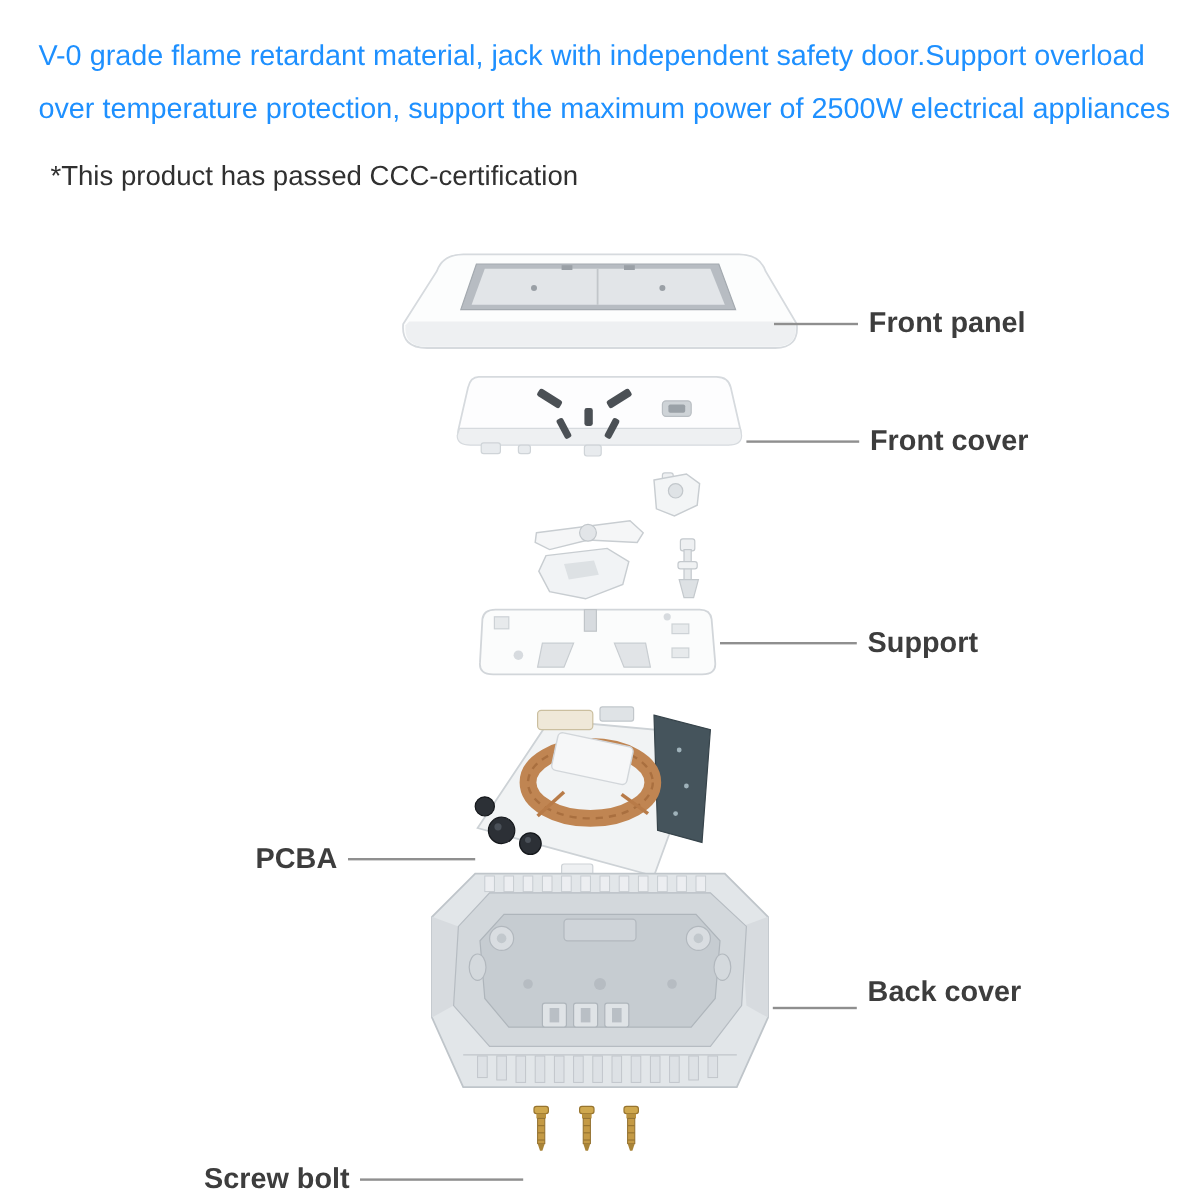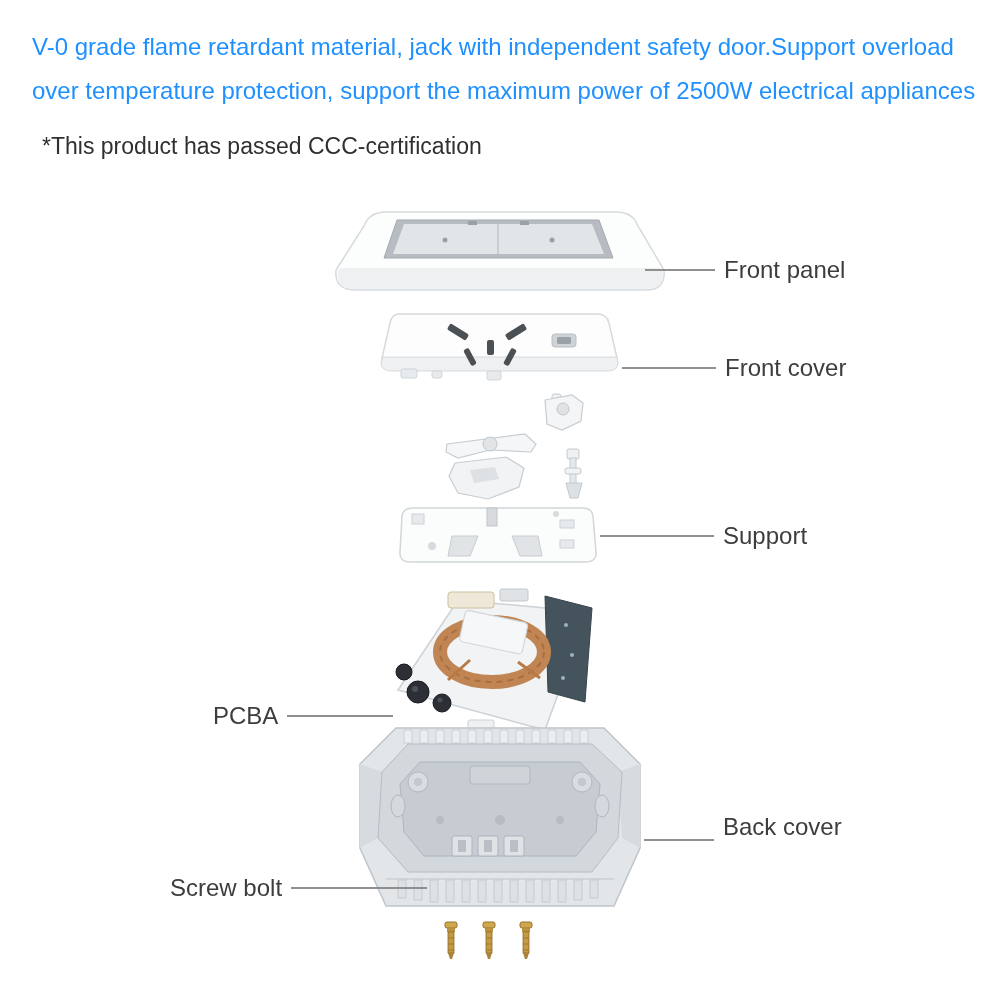--- a/index.html
+++ b/index.html
@@ -12,38 +12,38 @@
   .note{position:absolute;font-size:23px;color:#303030;white-space:nowrap;}
   #hl1{left:32px;top:33px;}
   #hl2{left:32px;top:77px;}
   #nt1{left:42px;top:118px;margin-top:15px;}
   #nt2{left:46px;top:147px;}
 
   
   .illustration{position:absolute;left:0;top:0;width:1000px;height:1000px;}
 
   .callout{position:absolute;display:flex;align-items:center;height:30px;
-           font-size:24px;color:#3d3d3d;white-space:nowrap;}
+           font-size:24px;color:#3d3d3d;white-space:nowrap;font-weight:bold;}
   .leader{border-top:2px solid #8f8f8f;height:0;flex:none;}
   .callout.right .leader{margin-right:9px;}
   .callout.left  .leader{margin-left:9px;}
 
   #co-front-panel{left:645px;top:255px;}
   #co-front-panel .leader{width:70px;}
   #co-front-cover{left:622px;top:353px;}
   #co-front-cover .leader{width:94px;}
   #co-safety-gate{left:170px;top:447px;}
   #co-safety-gate .leader{width:160px;}
   #co-support{left:600px;top:521px;}
   #co-support .leader{width:114px;}
   #co-pcba{left:213px;top:673px;margin-top:28px;}
   #co-pcba .leader{width:106px;}
   #co-back-cover{left:644px;top:811px;align-items:flex-end;}
   #co-back-cover .leader{width:70px;}
-  #co-screw-bolt{left:170px;top:873px;}
+  #co-screw-bolt{left:170px;top:968px;}
   #co-screw-bolt .leader{width:136px;}
 </style>
 </head>
 <body>
 
 <div class="page">
 
   <div class="headline" id="hl1">V-0 grade flame retardant material, jack with independent safety door.Support overload</div>
   <div class="headline" id="hl2">over temperature protection, support the maximum power of 2500W electrical appliances</div>
   <div class="note" id="nt1">*This product has passed CCC-certification</div>

